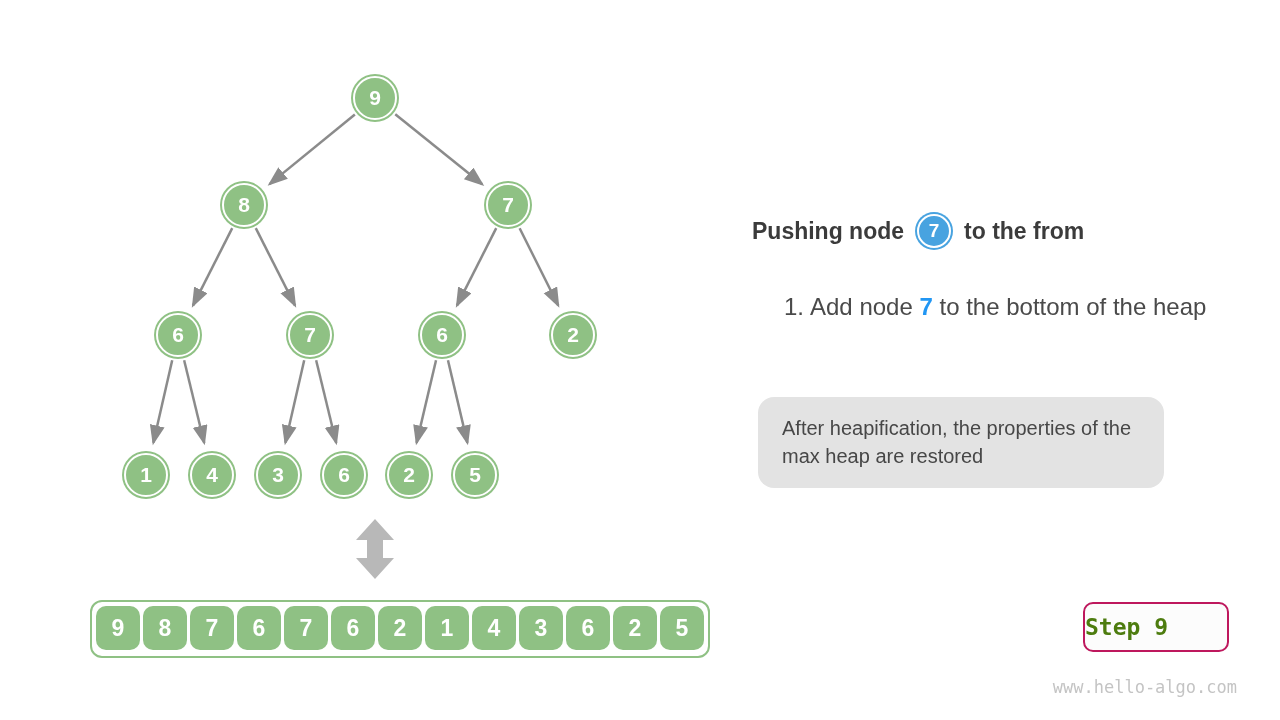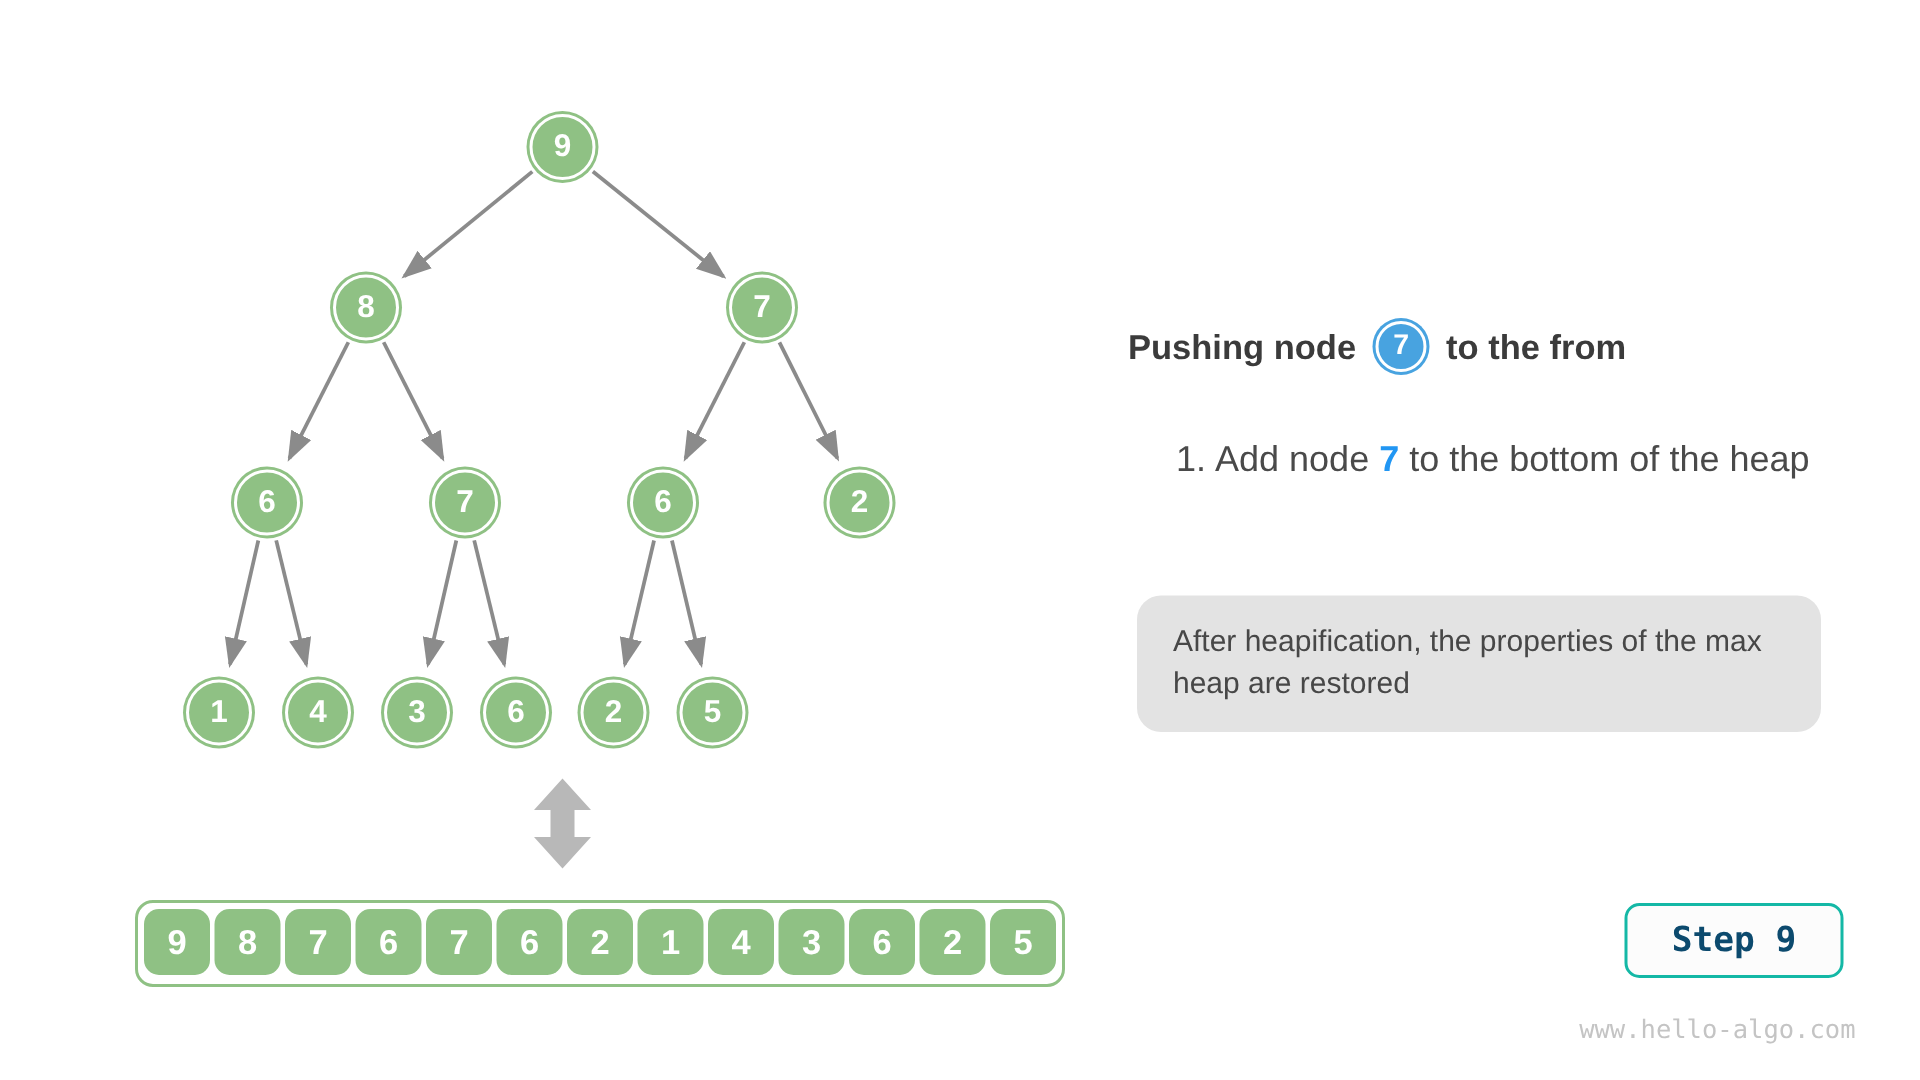--- a/index.html
+++ b/index.html
@@ -87,43 +87,42 @@
     font-size: 24px;
     color: #4A4A4A;
     white-space: nowrap;
     margin-left: 26px;
   }
   .step-line .num { margin-right: 6px; }
   .blue-bold { color: #2196F3; font-weight: bold; }
   .note-box {
     position: absolute;
     left: 758px; top: 397px;
-    width: 456px;
+    width: 406px;
     background: #E3E3E3;
     border-radius: 16px;
     padding: 17px 24px;
     font-size: 20px;
     line-height: 1.42;
     color: #474747;
   }
   
   .step-button {
     position: absolute;
     left: 1083px; top: 602px;
     width: 146px; height: 50px;
-    border: 2px solid #14b8a6;
+    border: 2px solid #be185d;
     border-radius: 10px;
     background: #FCFCFC;
     display: flex;
     align-items: center;
-    justify-content: center;
     font-family: "DejaVu Sans Mono", monospace;
     font-size: 23px;
     font-weight: bold;
-    color: #0c4a6e;
+    color: #4d7c0f;
   }
   .watermark {
     position: absolute;
     right: 43px; top: 677px;
     font-family: "DejaVu Sans Mono", monospace;
     font-size: 17px;
     color: #C4C4C4;
   }
 </style>
 </head>

